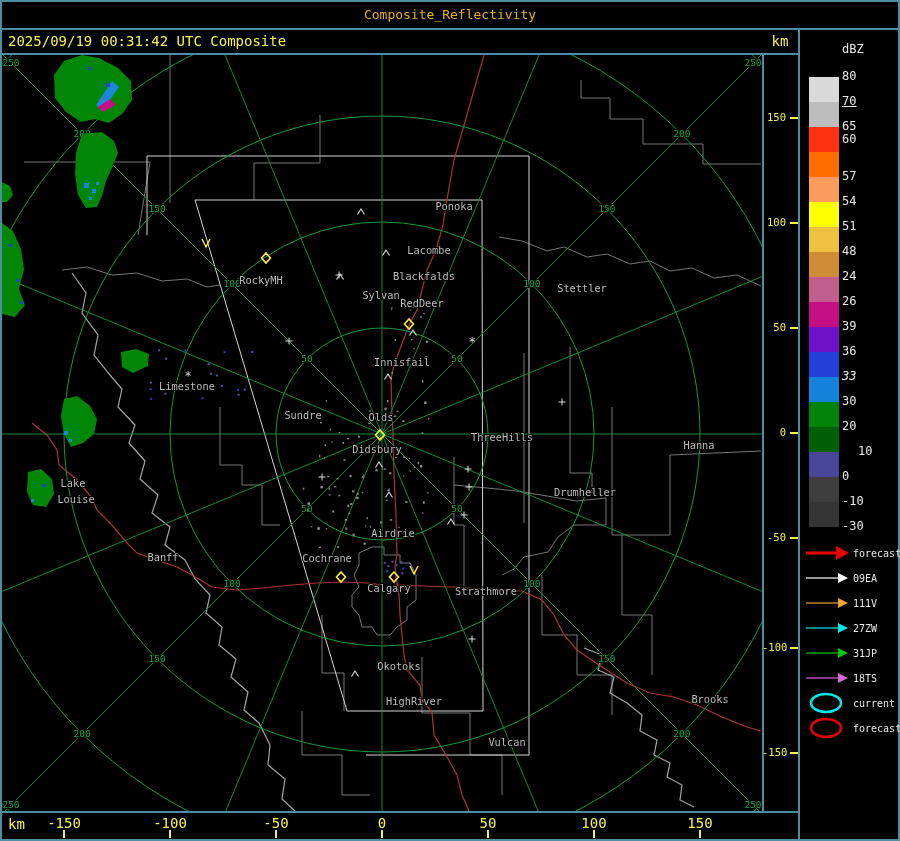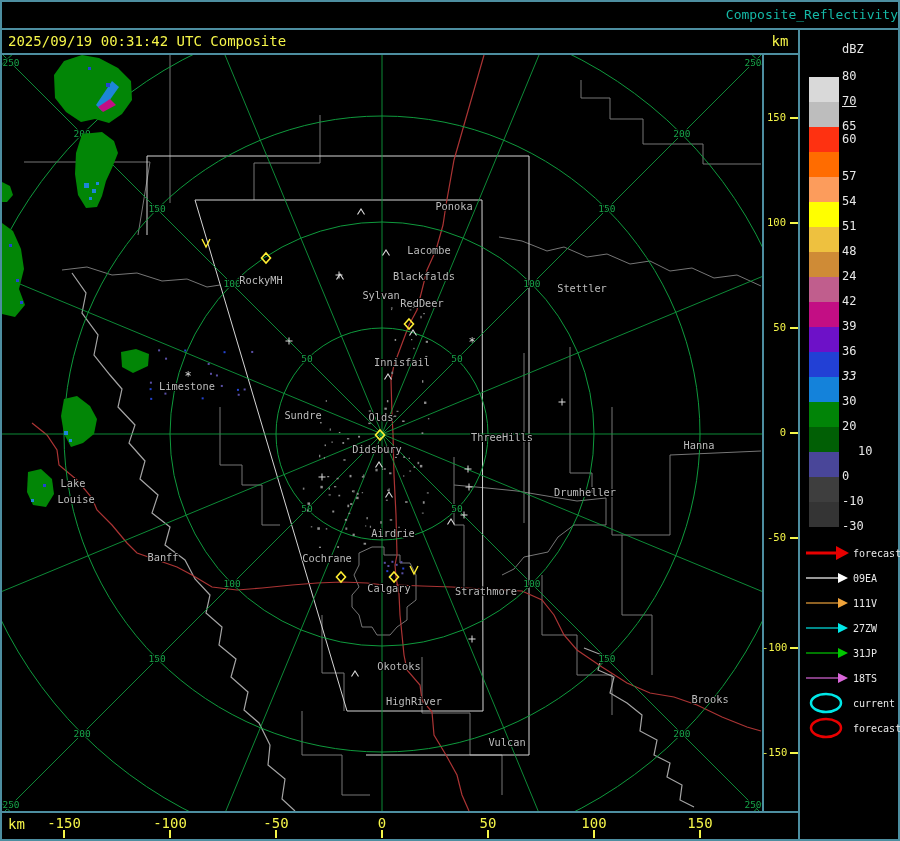--- a/index.html
+++ b/index.html
@@ -1,20 +1,20 @@
 <!DOCTYPE html>
 <html><head>
 <meta charset="utf-8">
 <style>
   html,body{margin:0;padding:0;background:#000;width:900px;height:841px;overflow:hidden;
     font-family:"DejaVu Sans Mono",monospace;}
   .abs{position:absolute;}
   .teal{background:#4d8ea0;}
-  #titlebar{left:2px;top:2px;width:896px;height:26px;color:#14b8a6;font-size:13px;
-    text-align:right;line-height:26px;background:#000;}
+  #titlebar{left:2px;top:2px;width:896px;height:26px;color:#eab308;font-size:13px;
+    text-align:center;line-height:26px;background:#000;}
   #hline-title{left:0;top:28px;width:900px;height:2px;}
   #header{left:2px;top:30px;width:758px;height:33px;background:#000;}
   #timestamp{left:6px;top:3px;color:#f5f549;font-size:14px;position:absolute;white-space:pre;}
   #km-right{left:762px;top:33px;width:36px;text-align:center;color:#f5f549;font-size:14px;}
   #hline-map-top{left:0;top:53px;width:800px;height:2px;}
   #map-wrap{left:2px;top:55px;width:760px;height:756px;}
   #vline-map-right{left:762px;top:55px;width:2px;height:758px;}
   #right-margin{left:762px;top:55px;width:36px;height:756px;}
   #vline-sep{left:798px;top:30px;width:2px;height:809px;}
   #hline-map-bottom{left:0;top:811px;width:800px;height:2px;}
@@ -409,21 +409,21 @@
       <div class="cb-block" style="top:472px;height:25px;background:#343434;"></div>
       <div class="cb-label" style="top:39px;">80</div>
       <div class="cb-label" style="top:64px;text-decoration:underline;">70</div>
       <div class="cb-label" style="top:89px;">65</div>
       <div class="cb-label" style="top:102px;">60</div>
       <div class="cb-label" style="top:139px;">57</div>
       <div class="cb-label" style="top:164px;">54</div>
       <div class="cb-label" style="top:189px;">51</div>
       <div class="cb-label" style="top:214px;">48</div>
       <div class="cb-label" style="top:239px;">24</div>
-      <div class="cb-label" style="top:264px;">42</div>
+      <div class="cb-label" style="top:264px;">26</div>
       <div class="cb-label" style="top:289px;">39</div>
       <div class="cb-label" style="top:314px;">36</div>
       <div class="cb-label" style="top:339px;font-style:italic;">33</div>
       <div class="cb-label" style="top:364px;">30</div>
       <div class="cb-label" style="top:389px;">20</div>
       <div class="cb-label" style="top:414px;margin-left:16px;">10</div>
       <div class="cb-label" style="top:439px;">0</div>
       <div class="cb-label" style="top:464px;">-10</div>
       <div class="cb-label" style="top:489px;">-30</div>
     </div>

